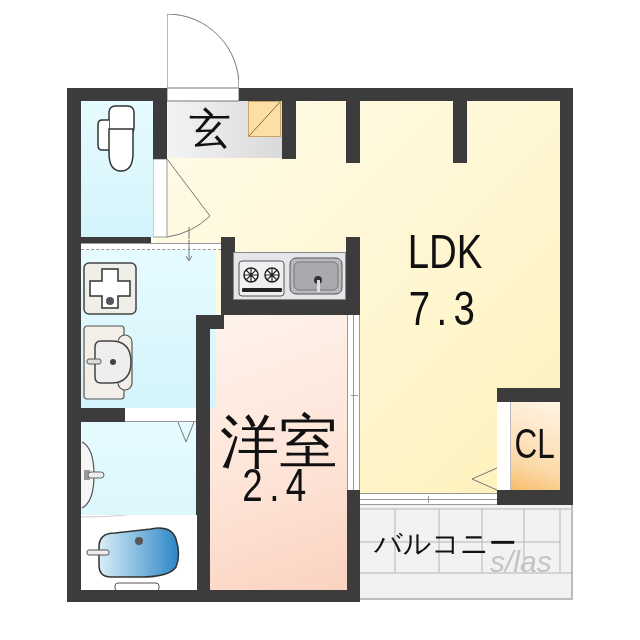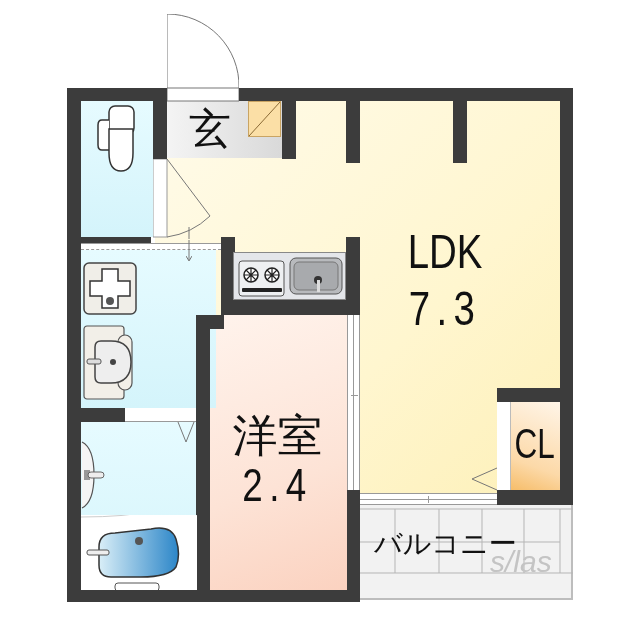--- a/index.html
+++ b/index.html
@@ -202,20 +202,20 @@
       <rect x="83" y="27" width="3" height="12" fill="#ddd"></rect>
     </g>
   </svg>
 </div>
 
 <div class="label" style="left:185px; top:108px; width:50px; font-size:42px;">玄</div>
 
 <div class="label" style="left:395px; top:228px; width:100px; font-size:48px; transform:scaleX(0.8);">LDK</div>
 <div class="label" style="left:395px; top:285px; width:100px; font-size:48px; transform:scaleX(0.8); letter-spacing:8px;">7.3</div>
 
-<div class="label" style="left:220px; top:413px; width:115px; font-size:45px;">洋室</div>
+<div class="label" style="left:220px; top:413px; width:115px; font-size:59px;">洋室</div>
 <div class="label" style="left:220px; top:462px; width:115px; font-size:46px; transform:scaleX(0.8); letter-spacing:8px;">2.4</div>
 
 <div class="label" style="left:508px; top:423px; width:52px; font-size:42px; transform:scaleX(0.75);">CL</div>
 
 <div class="label" style="left:374px; top:530px; width:190px; font-size:28px; text-align:left;">バルコニー</div>
 
 <div class="watermark" style="left:490px; top:545px; font-size:30px;">s/las</div>
 
 </body></html>

